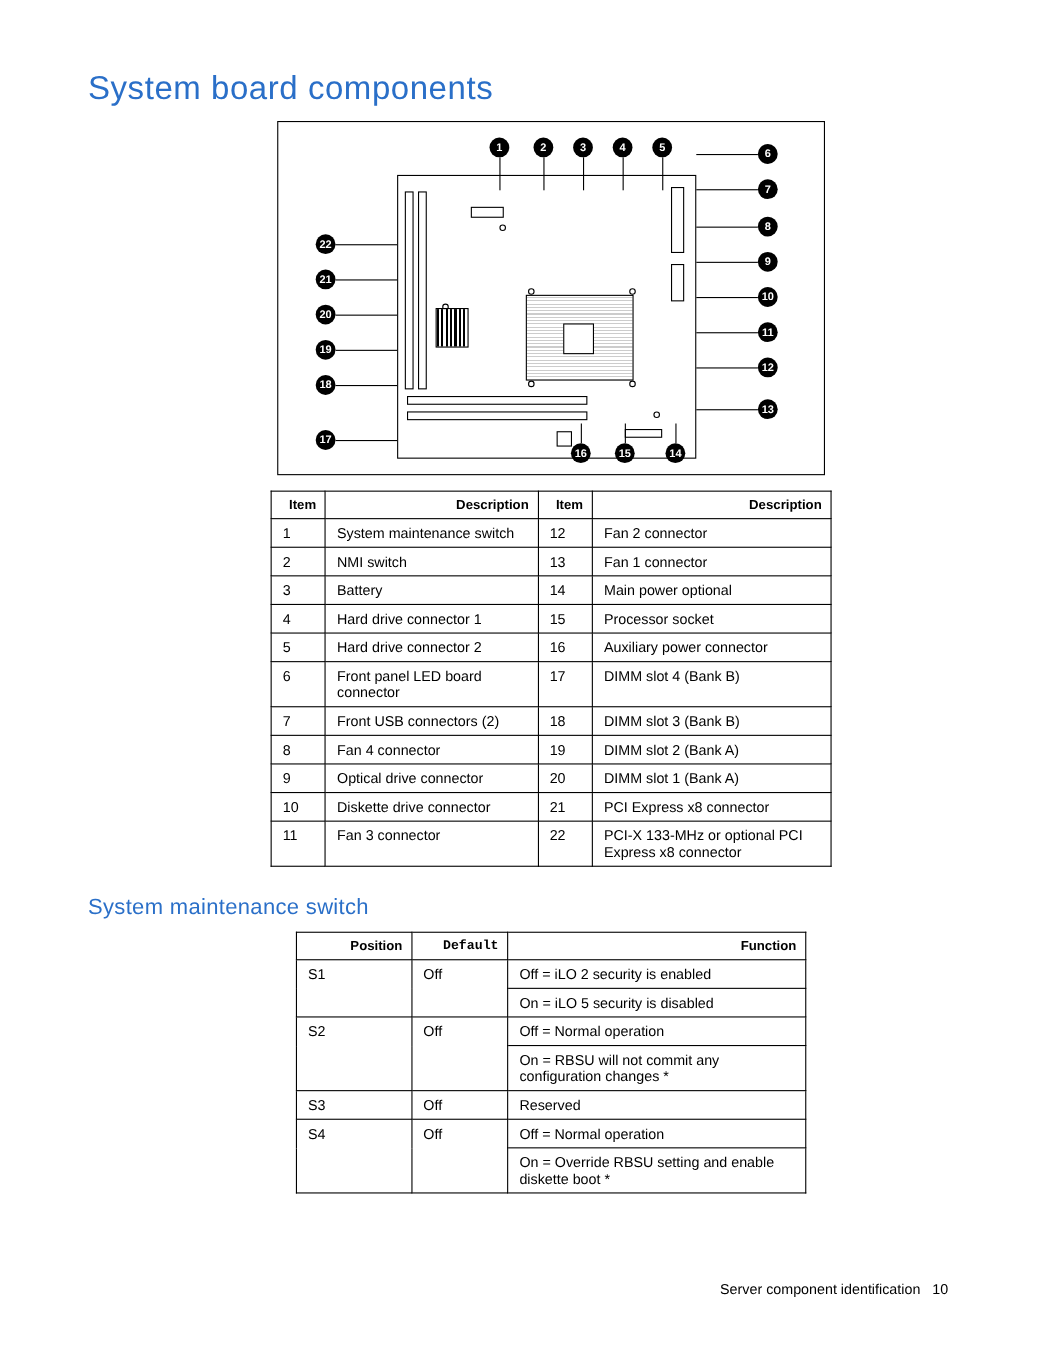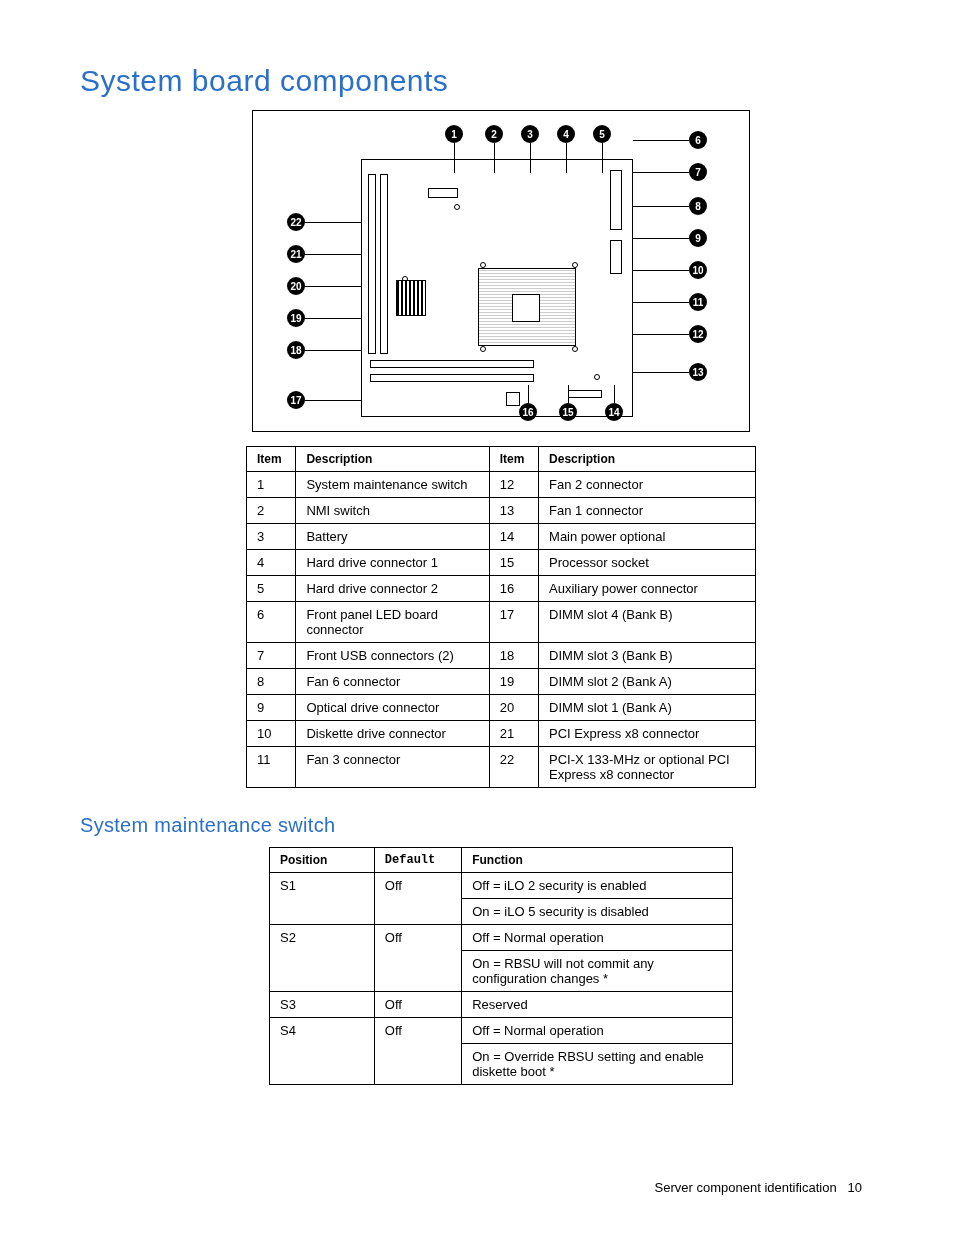--- a/index.html
+++ b/index.html
@@ -79,35 +79,36 @@
   table.data th, table.data td {
     border: 1px solid #000;
     padding: 5px 8px 5px 10px;
     text-align: left;
     vertical-align: top;
     font-weight: 400;
   }
   table.data th {
     font-weight: 700;
     font-size: 12px;
+    text-align: right;
   }
   .t1 { width: 510px; }
   .t1 .c-item { width: 46px; }
   .t1 .c-desc { width: 180px; }
   .t1 .c-item2 { width: 46px; }
   .t1 .c-desc2 { width: 202px; }
 
   .t2 { width: 464px; }
   .t2 .c-pos { width: 96px; }
   .t2 .c-def { width: 80px; font-family: Liberation Mono, monospace; }
   .t2 .c-fun { width: 248px; }
 
   .footer {
     position: absolute;
-    bottom: 40px;
+    bottom: 56px;
     right: 92px;
     font-size: 13px;
   }
 </style>
 </head>
 <body>
 
 <div class="page">
   <h1 class="title">System board components</h1>
 
@@ -239,21 +240,21 @@
           <td>DIMM slot 4 (Bank B)</td>
         </tr>
         <tr>
           <td>7</td>
           <td>Front USB connectors (2)</td>
           <td>18</td>
           <td>DIMM slot 3 (Bank B)</td>
         </tr>
         <tr>
           <td>8</td>
-          <td>Fan 6 connector</td>
+          <td>Fan 4 connector</td>
           <td>19</td>
           <td>DIMM slot 2 (Bank A)</td>
         </tr>
         <tr>
           <td>9</td>
           <td>Optical drive connector</td>
           <td>20</td>
           <td>DIMM slot 1 (Bank A)</td>
         </tr>
         <tr>

